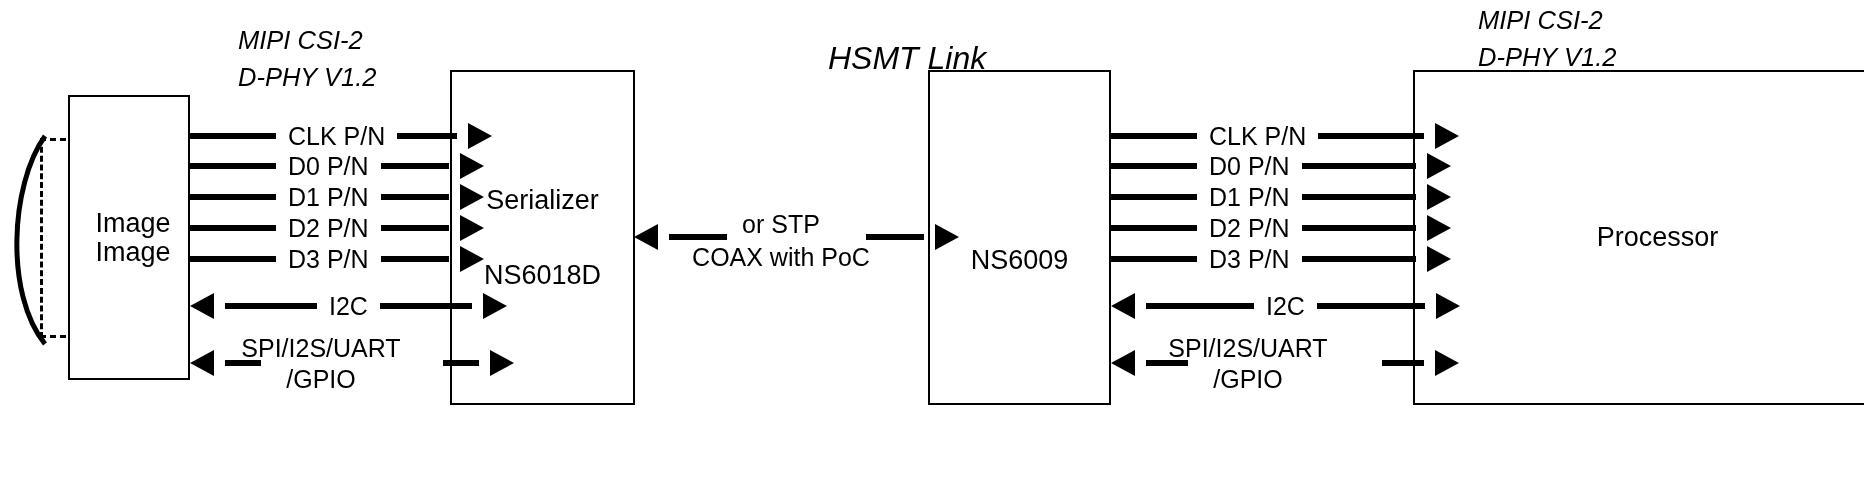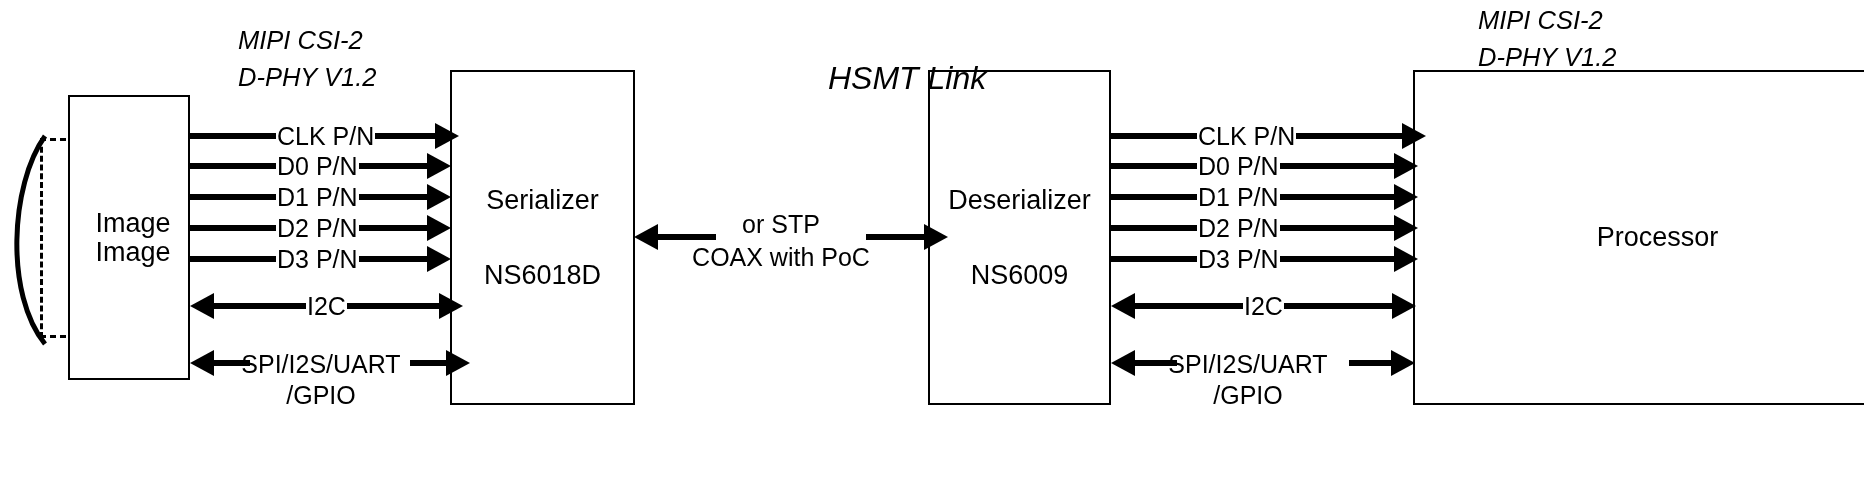--- a/index.html
+++ b/index.html
@@ -20,33 +20,33 @@
 
   
   .lens-dash{position:absolute;left:40px;top:138px;width:36px;height:200px;
              border:3px dashed #000;border-right:none;box-sizing:border-box;background:transparent;}
   .lens-arc{position:absolute;left:0px;top:130px;width:80px;height:220px;}
 
   .note{position:absolute;font-style:italic;font-size:25.5px;line-height:1.45;white-space:nowrap;}
   .note-l{left:238px;top:22px;}
   .note-r{left:1478px;top:2px;}
 
-  .title{position:absolute;left:828px;top:40px;font-style:italic;font-size:32px;white-space:nowrap;margin-top:20px;}
+  .title{position:absolute;left:828px;top:40px;font-style:italic;font-size:32px;white-space:nowrap;}
 
   
-  .sig{position:absolute;height:26px;display:flex;align-items:center;}
+  .sig{position:absolute;height:26px;display:flex;align-items:center;gap:11px;}
   .sig .seg{height:6px;background:#000;flex:0 0 auto;}
   .sig .lbl{font-size:25px;white-space:nowrap;padding:0 1px;line-height:1;}
 
   .arrowL,.arrowR{width:0;height:0;flex:0 0 auto;
       border-top:13px solid transparent;border-bottom:13px solid transparent;}
   .arrowR{border-left:24px solid #000;}
   .arrowL{border-right:24px solid #000;}
 
-  .two{position:absolute;font-size:25px;line-height:1.22;text-align:center;white-space:nowrap;margin-top:16px;}
+  .two{position:absolute;font-size:25px;line-height:1.22;text-align:center;white-space:nowrap;}
 
   .coaxtxt{position:absolute;font-size:25px;line-height:1.3;text-align:center;white-space:nowrap;}
 </style>
 </head>
 <body>
 
 <div id="stage">
 
   <div class="lens-dash"></div>
   <svg class="lens-arc" viewBox="0 0 80 220">
@@ -58,21 +58,20 @@
     <div class="ln">Image</div>
   </div>
 
   <div class="box ser">
     <div class="ln">Serializer</div>
     <div class="gap"></div>
     <div class="ln">NS6018D</div>
   </div>
 
   <div class="box deser">
-    <div class="ln">Deserializer</div>
     <div class="gap"></div>
     <div class="ln">NS6009</div>
   </div>
 
   <div class="box proc">
     <div class="ln">Processor</div>
   </div>
 
   <div class="title">HSMT Link</div>
 

